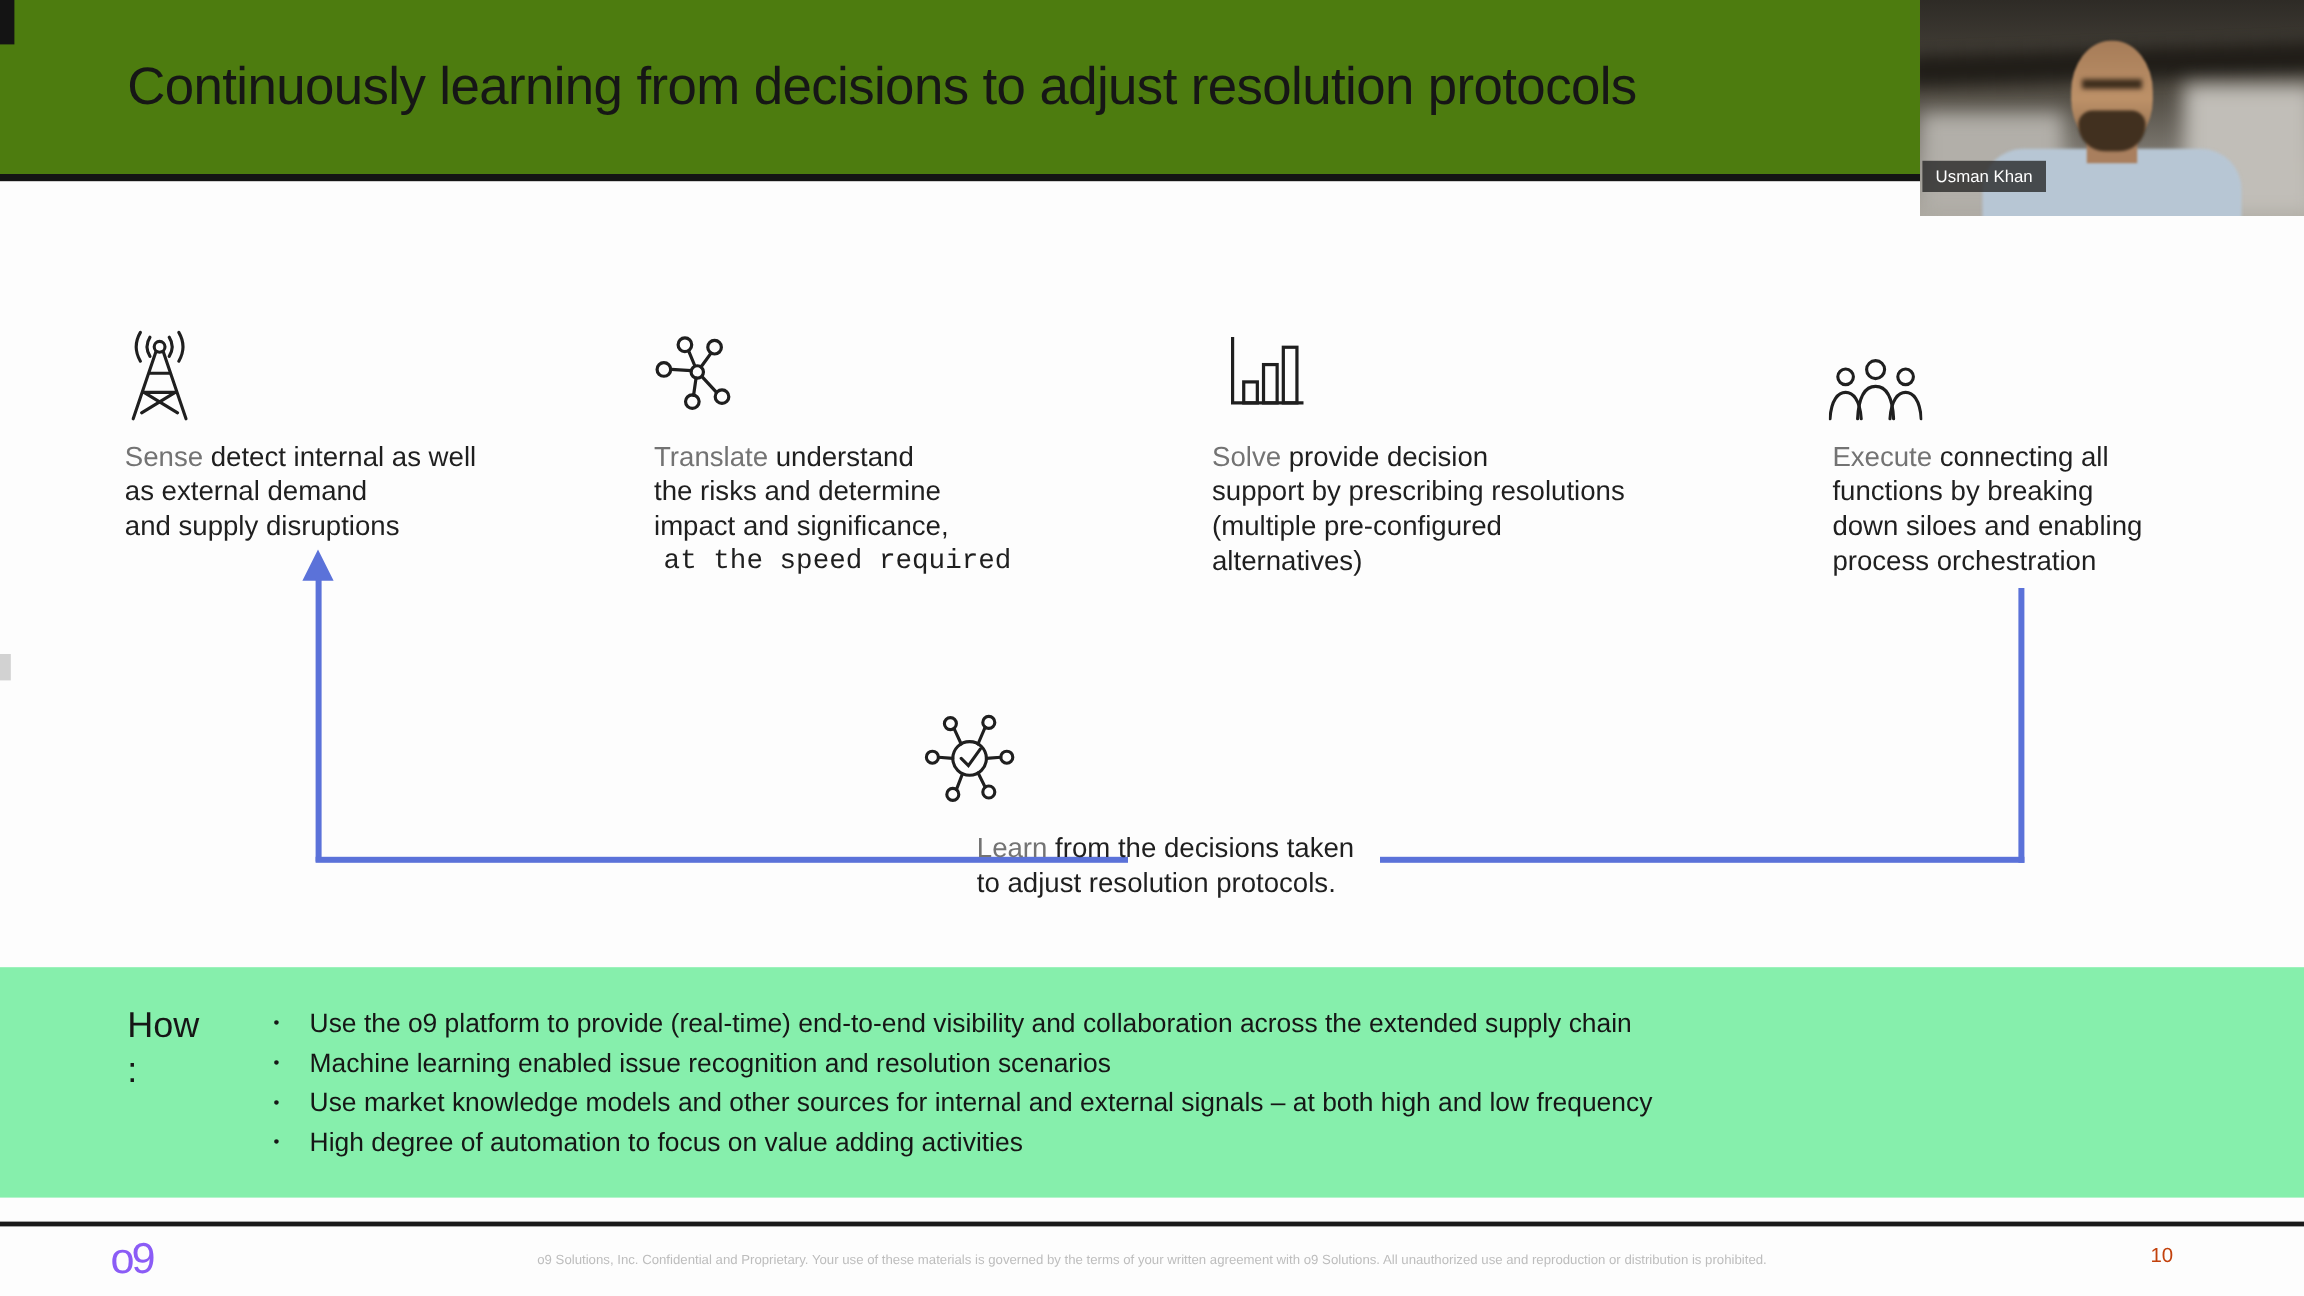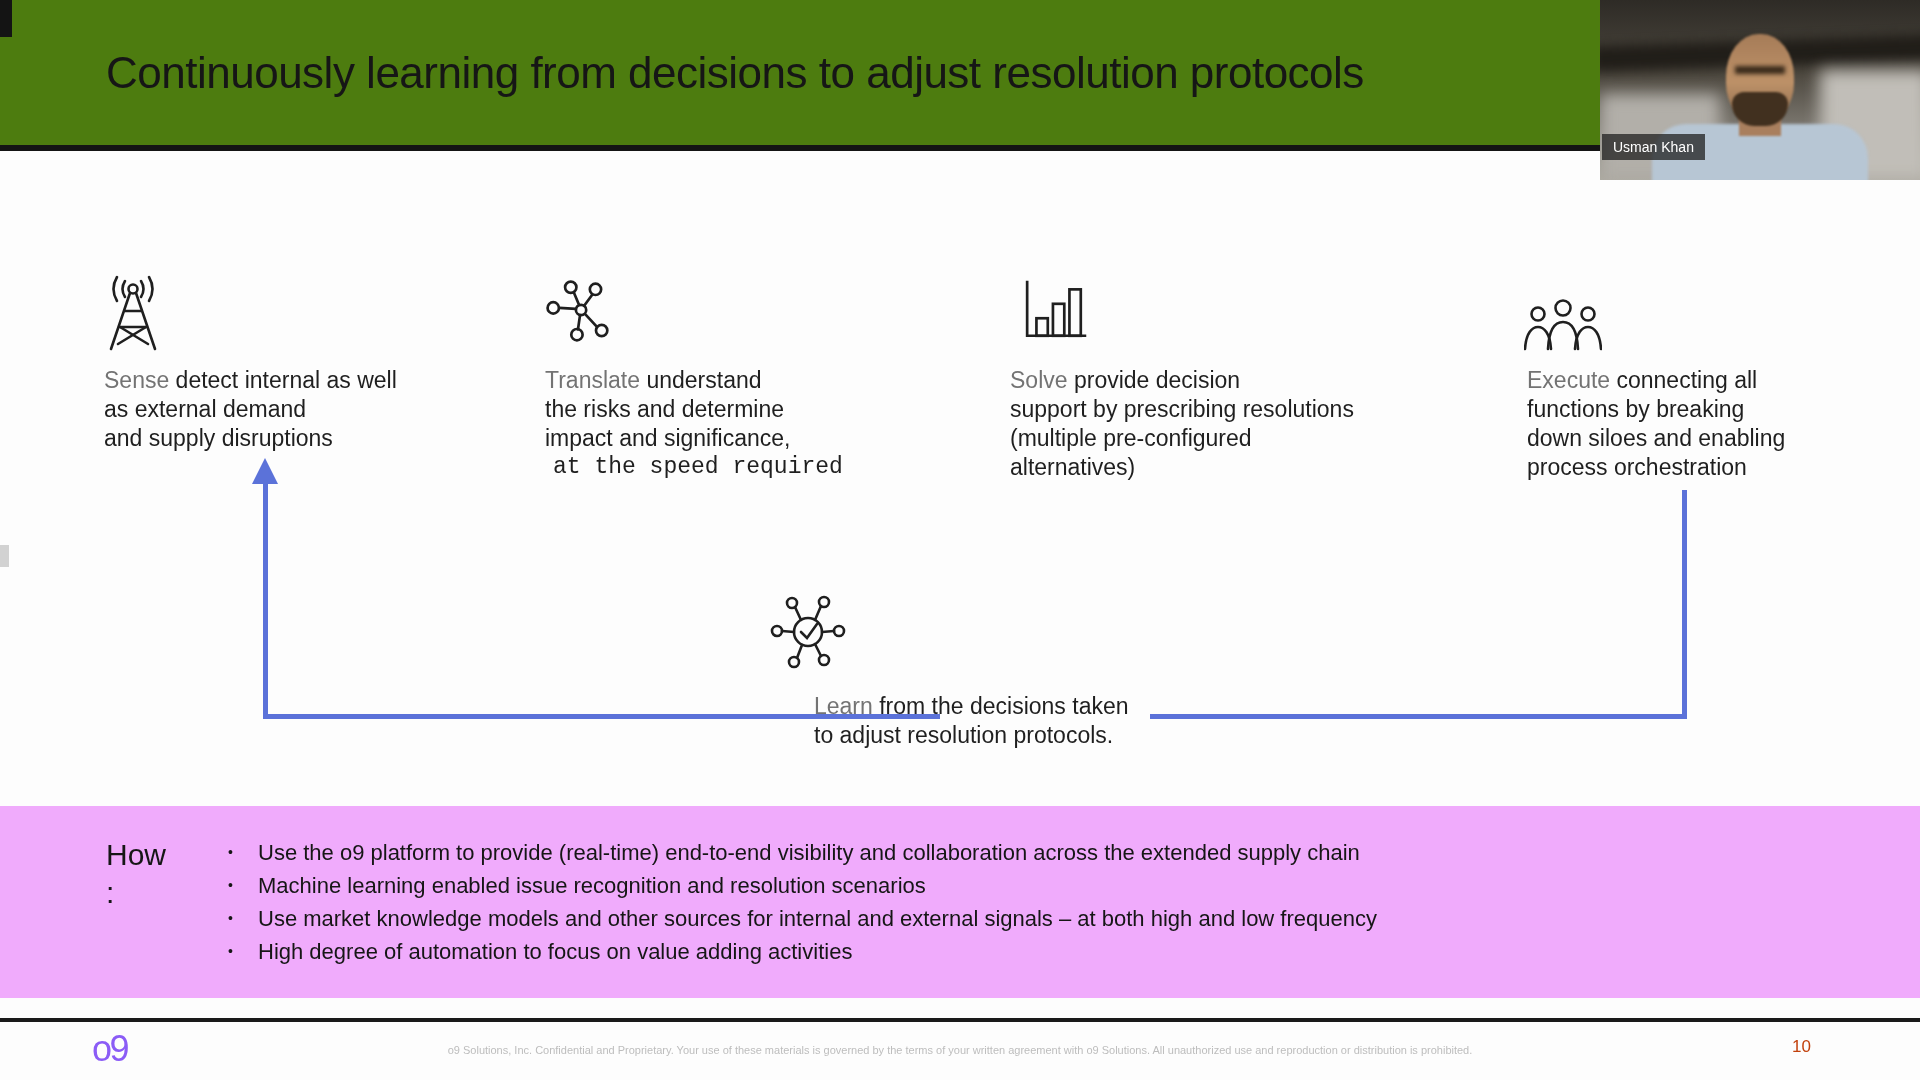--- a/index.html
+++ b/index.html
@@ -39,21 +39,21 @@
   .kw { color:#737373; }
   .indent { padding-left:8px;font-family:Liberation Mono, monospace; }
 
   
   .conn { position:absolute; background:#5b72d9; }
   .arrowhead-up { position:absolute; width:0; height:0;
                   border-left:13px solid transparent; border-right:13px solid transparent;
                   border-bottom:26px solid #5b72d9; }
 
   
-  .how-box { position:absolute; left:0; top:806px; width:1920px; height:192px; background:#f0abfc; }
+  .how-box { position:absolute; left:0; top:806px; width:1920px; height:192px; background:#86efac; }
   .how-label { position:absolute; left:106px; top:30px; font-size:30px; line-height:38px; color:#161616; }
   .how-bullets { position:absolute; left:228px; top:30px; }
   .bullet-row { display:flex; font-size:22px; line-height:33px; color:#161616; }
   .bullet-dot { width:30px; font-size:14px; line-height:33px; color:#161616; }
 
   
   .footer-divider { position:absolute; left:0; top:1018px; width:1920px; height:4px; background:#1a1a1a; }
   .footer-logo { position:absolute; left:92px; top:1028px; font-size:36px; letter-spacing:-2.5px; color:#8b5cf6; }
   .footer-note { position:absolute; left:0; top:1044px; width:1920px; text-align:center;
                  font-size:11px; color:#bdbdbd; }

